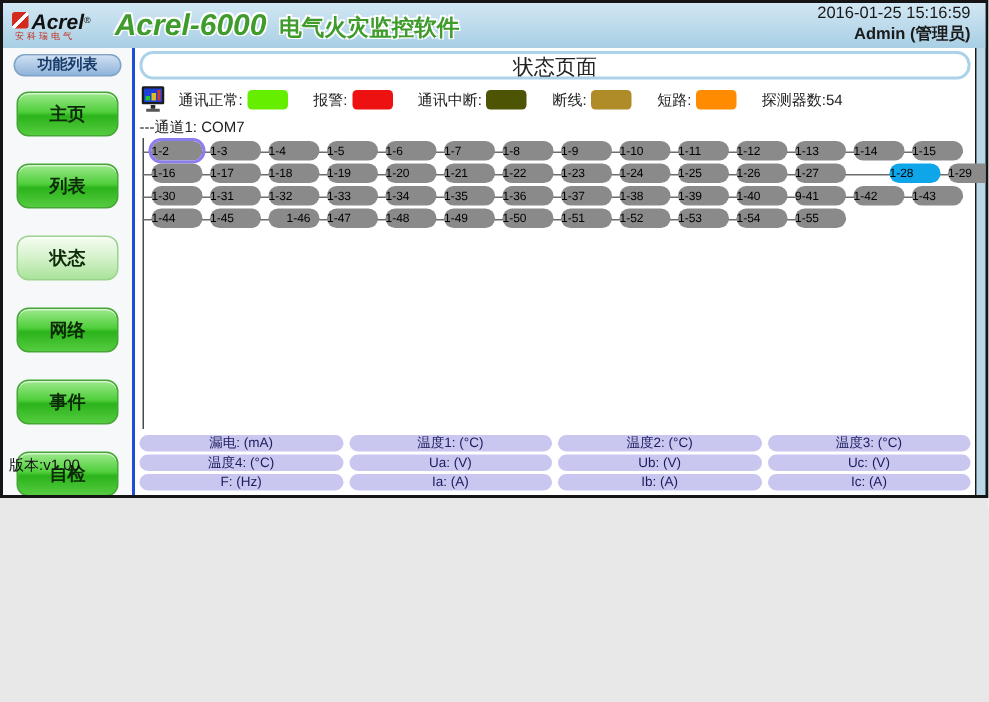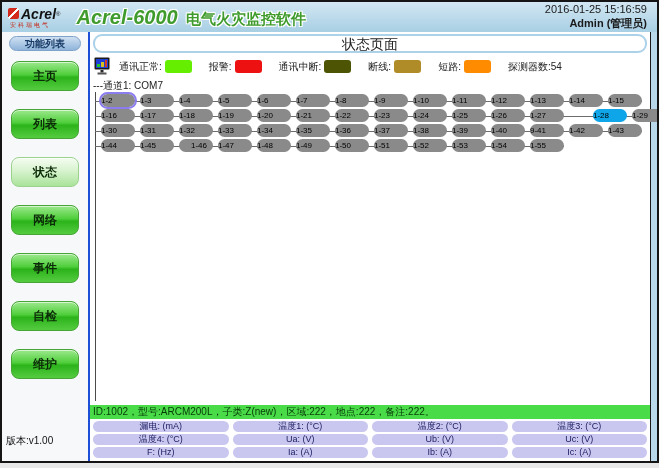--- a/index.html
+++ b/index.html
@@ -1,17 +1,17 @@
 <!DOCTYPE html>
 <html><head>
 <meta charset="utf-8">
 <style>
   * { margin:0; padding:0; box-sizing:border-box; }
   html,body { font-family:"Liberation Sans","DejaVu Sans",sans-serif; background:#e8e8e8; }
-  .window { position:relative; width:659px; height:463px; border:2px solid #151515;
+  .window { position:relative; width:659px; height:332px; border:2px solid #151515;
             background:#b9d9ea; display:flex; flex-direction:column; overflow:hidden; }
 
   
   .header { height:30px; flex:0 0 30px; display:flex; align-items:center;
             background:linear-gradient(#d2e7f3,#a8cfe4); }
   .logo { margin-left:6px; display:flex; flex-direction:column; line-height:1; }
   .logo-row { display:flex; align-items:center; }
   .logo-mark { display:inline-block; width:11px; height:11px; margin-right:2px; border-radius:2px;
                background:linear-gradient(135deg,#d42a1e 44%,#ffffff 44%,#ffffff 58%,#d42a1e 58%); }
   .logo-text { font-size:14px; font-weight:bold; font-style:italic; color:#111; letter-spacing:0; }
@@ -208,21 +208,20 @@
             <span class="node" style="background: rgb(138, 138, 138);">1-49</span>
             <span class="node" style="background: rgb(138, 138, 138);">1-50</span>
             <span class="node" style="background: rgb(138, 138, 138);">1-51</span>
             <span class="node" style="background: rgb(138, 138, 138);">1-52</span>
             <span class="node" style="background: rgb(138, 138, 138);">1-53</span>
             <span class="node" style="background: rgb(138, 138, 138);">1-54</span>
             <span class="node" style="background: rgb(138, 138, 138);">1-55</span>
           </div>
         </div>
 
-      <div class="device-bar" style="background: rgb(74, 219, 73);">ID:1002，型号:ARCM200L，子类:Z(new)，区域:222，地点:222，备注:222。</div>
 
       <div class="field-grid">
           <div class="field-cell">漏电: (mA)</div>
           <div class="field-cell">温度1: (°C)</div>
           <div class="field-cell">温度2: (°C)</div>
           <div class="field-cell">温度3: (°C)</div>
           <div class="field-cell">温度4: (°C)</div>
           <div class="field-cell">Ua: (V)</div>
           <div class="field-cell">Ub: (V)</div>
           <div class="field-cell">Uc: (V)</div>

